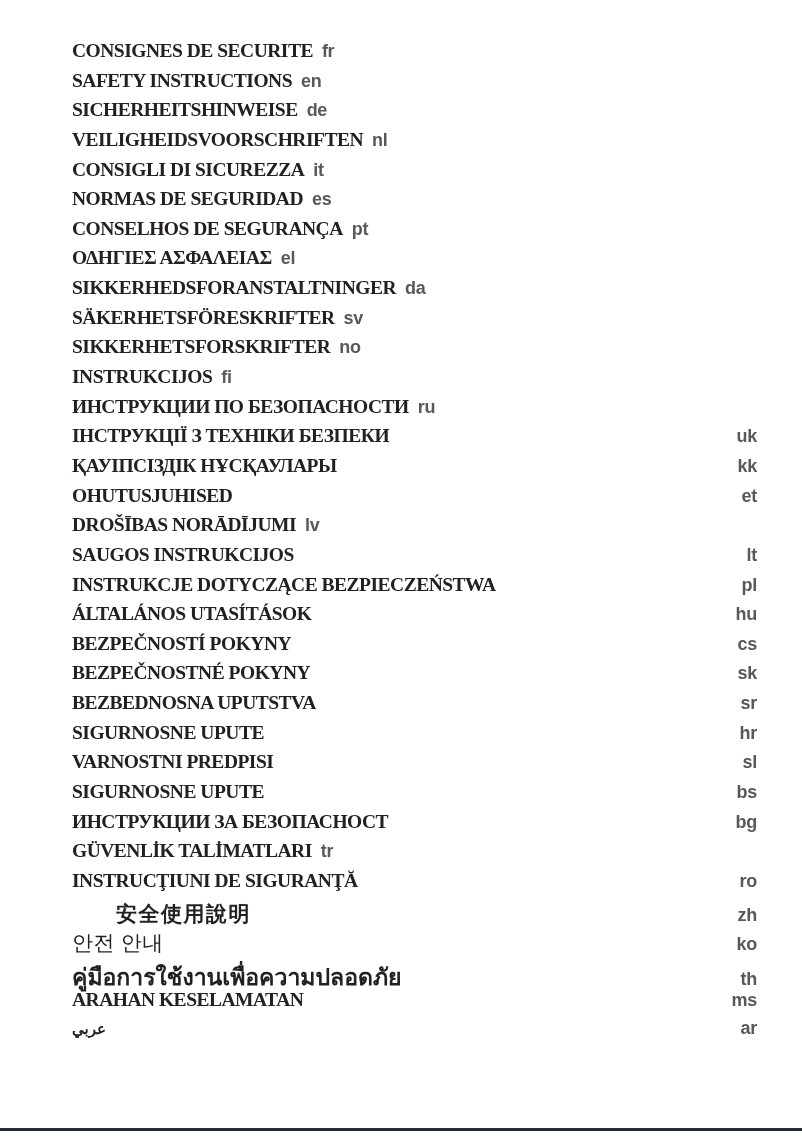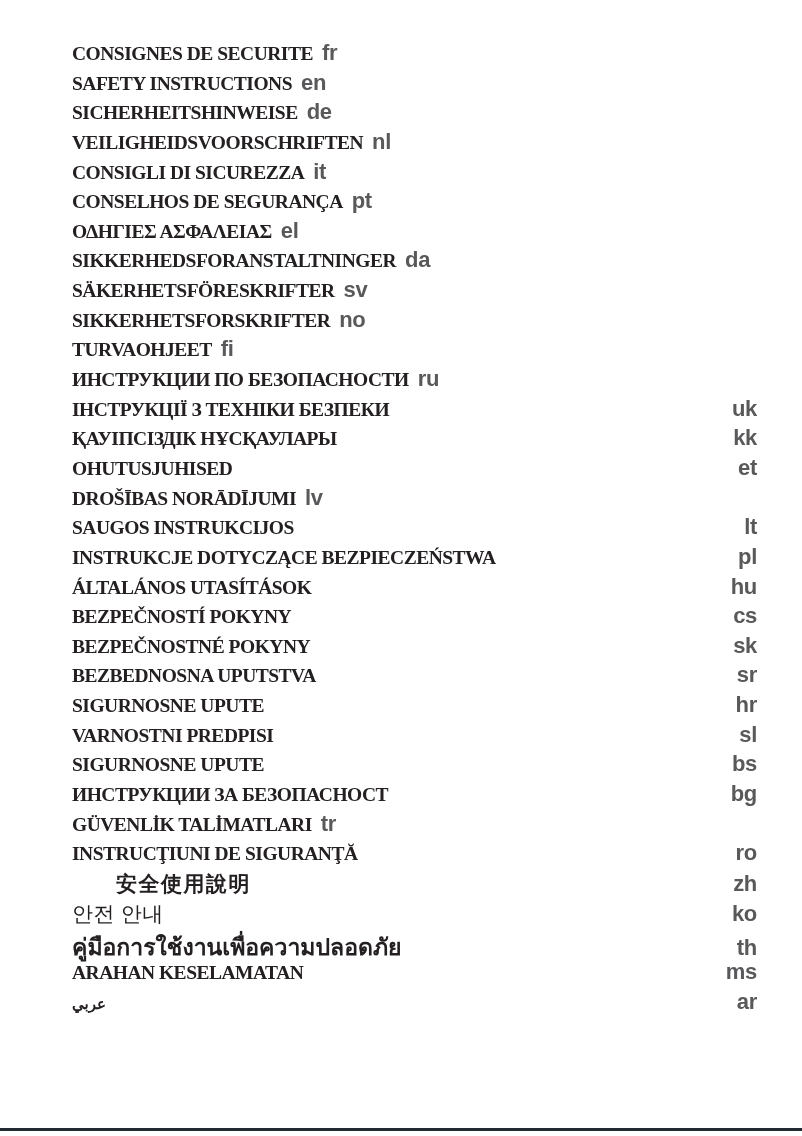--- a/index.html
+++ b/index.html
@@ -29,21 +29,21 @@
   }
   .row .title {
     font-weight: bold;
     font-size: 19.5px;
     letter-spacing: -0.5px;
     color: var(--title-color, #242021);
     font-family: Liberation Serif, serif;
   }
   .row .code {
     font-weight: bold;
-    font-size: 22px;
+    font-size: 18px;
     letter-spacing: -0.3px;
     color: var(--code-color, #59595b);
   }
   .row-inline .code { margin-left: 9px; }
   .row-right { justify-content: space-between; gap: 10px; }
 
   
   .row[data-script="cjk"] .title    { font-size: 21px; letter-spacing: 1.5px; margin-left: 44px; }
   .row[data-script="korean"] .title { font-size: 21px; font-weight: normal; letter-spacing: 0.5px; }
   .row[data-script="thai"] .title   { font-size: 23px; letter-spacing: 0; }
@@ -77,41 +77,45 @@
       </div>
       <div class="row row-inline">
         <span class="title">VEILIGHEIDSVOORSCHRIFTEN</span>
         <span class="code">nl</span>
       </div>
       <div class="row row-inline">
         <span class="title">CONSIGLI DI SICUREZZA</span>
         <span class="code">it</span>
       </div>
       <div class="row row-inline">
+        <span class="title">NORMAS DE SEGURIDAD</span>
+        <span class="code">es</span>
+      </div>
+      <div class="row row-inline">
         <span class="title">CONSELHOS DE SEGURANÇA</span>
         <span class="code">pt</span>
       </div>
       <div class="row row-inline">
         <span class="title">ΟΔΗΓΙΕΣ ΑΣΦΑΛΕΙΑΣ</span>
         <span class="code">el</span>
       </div>
       <div class="row row-inline">
         <span class="title">SIKKERHEDSFORANSTALTNINGER</span>
         <span class="code">da</span>
       </div>
       <div class="row row-inline">
         <span class="title">SÄKERHETSFÖRESKRIFTER</span>
         <span class="code">sv</span>
       </div>
       <div class="row row-inline">
         <span class="title">SIKKERHETSFORSKRIFTER</span>
         <span class="code">no</span>
       </div>
       <div class="row row-inline">
-        <span class="title">TURVAOHJEET</span>
+        <span class="title">INSTRUKCIJOS</span>
         <span class="code">fi</span>
       </div>
       <div class="row row-inline">
         <span class="title">ИНСТРУКЦИИ ПО БЕЗОПАСНОСТИ</span>
         <span class="code">ru</span>
       </div>
       <div class="row row-right">
         <span class="title">ІНСТРУКЦІЇ З ТЕХНІКИ БЕЗПЕКИ</span>
         <span class="code">uk</span>
       </div>

